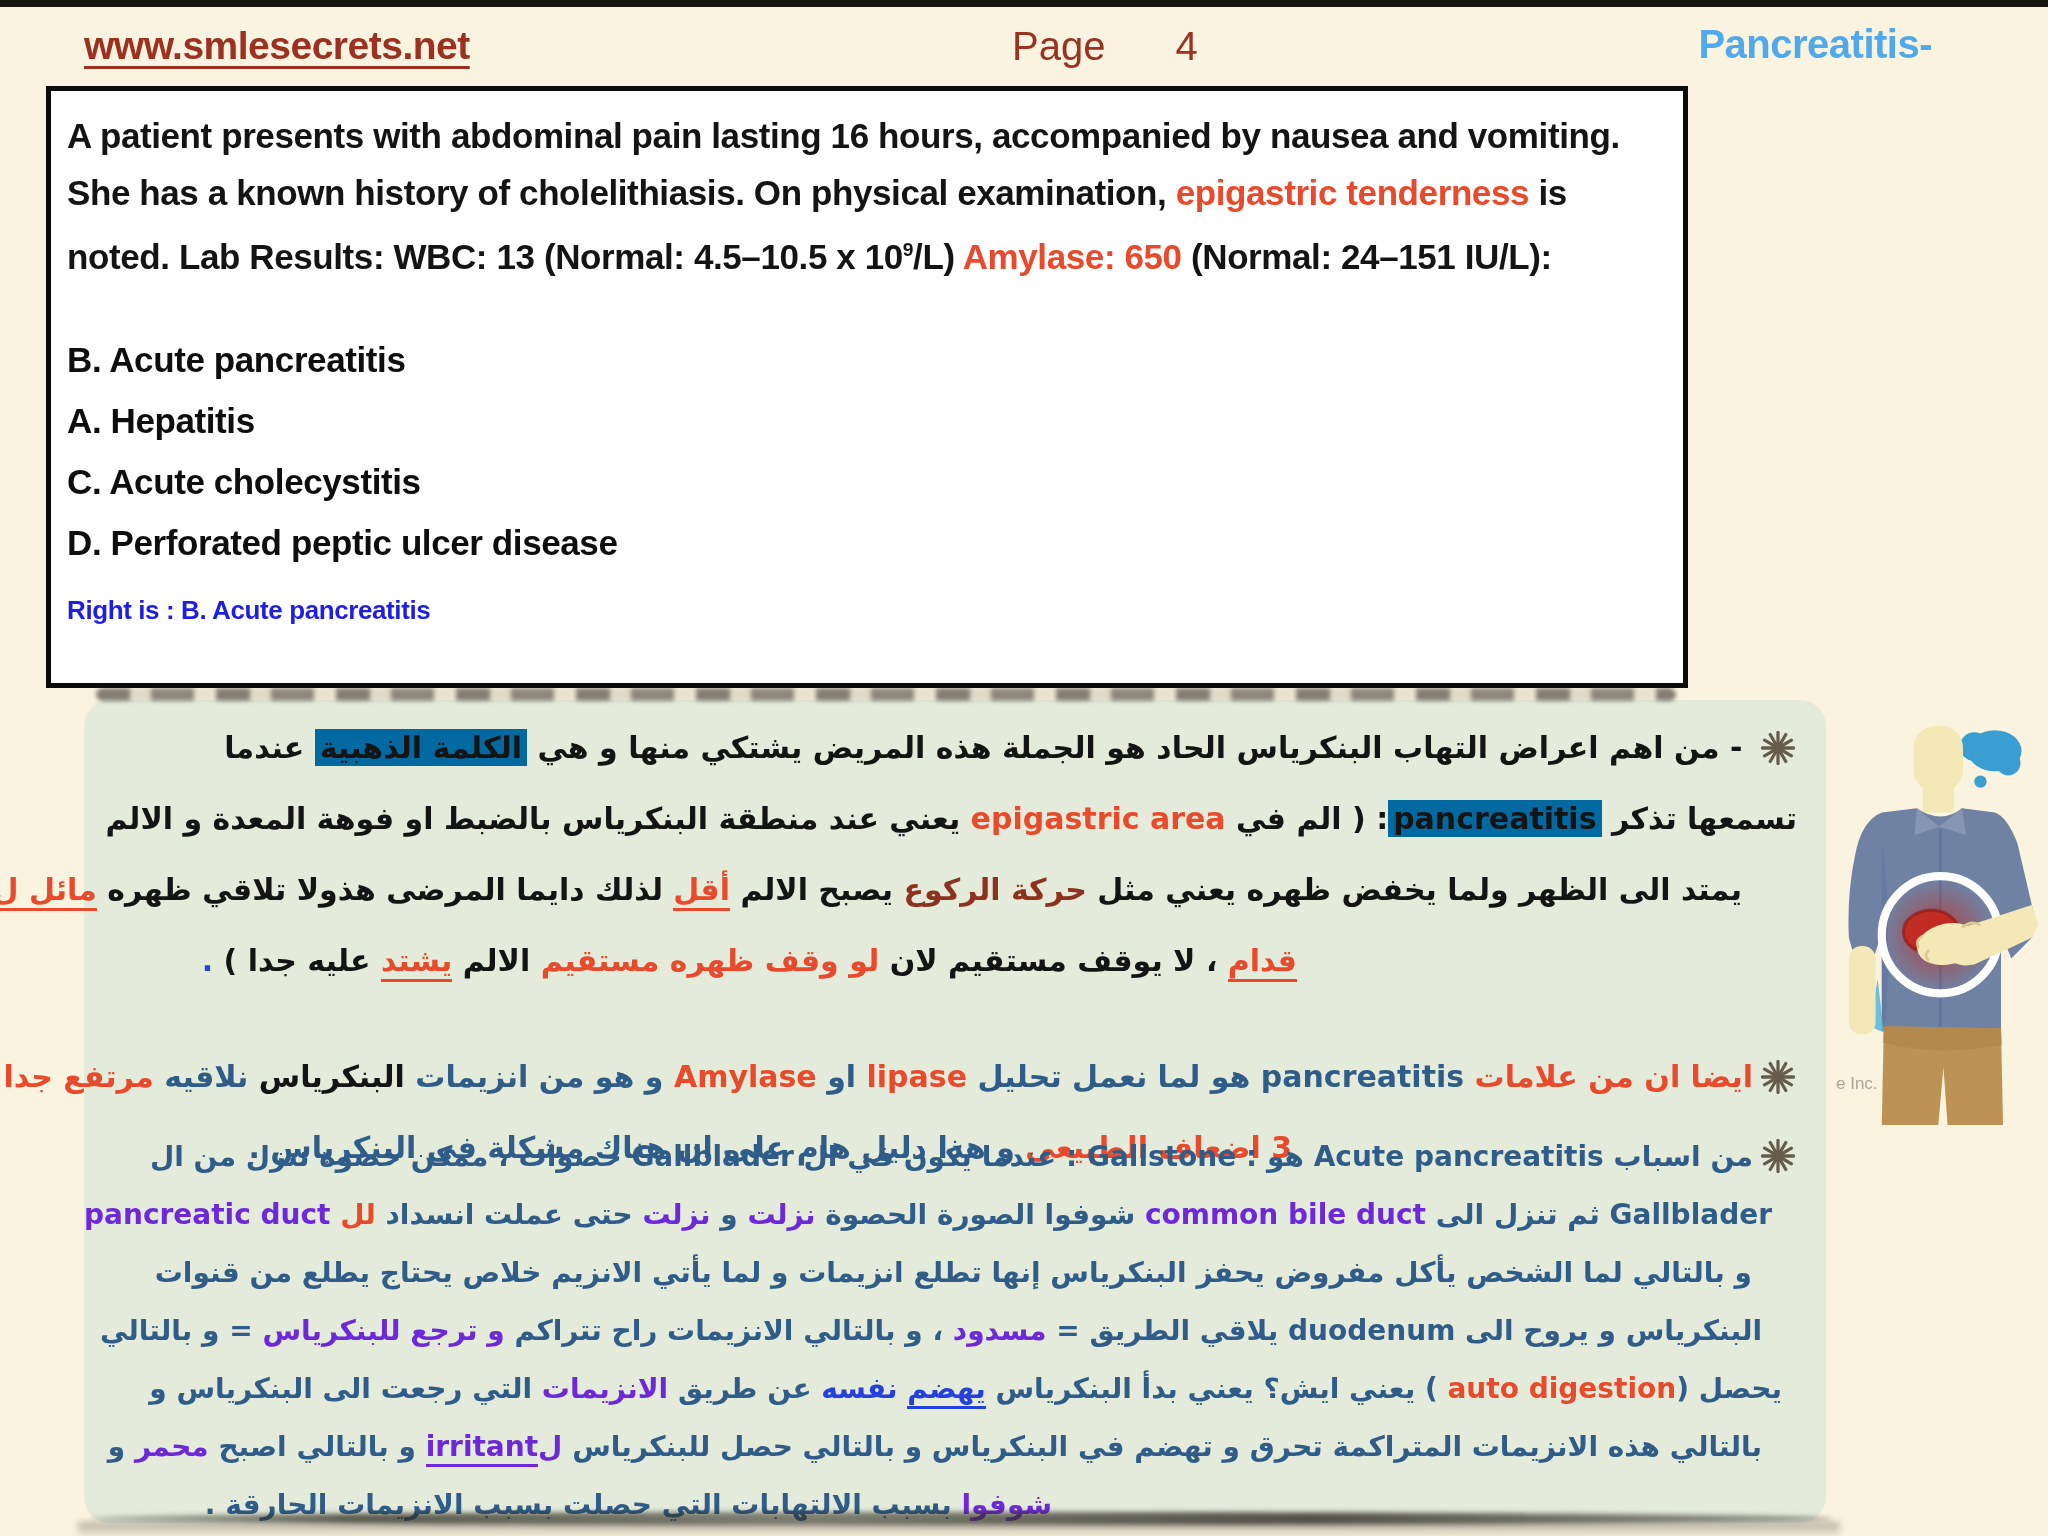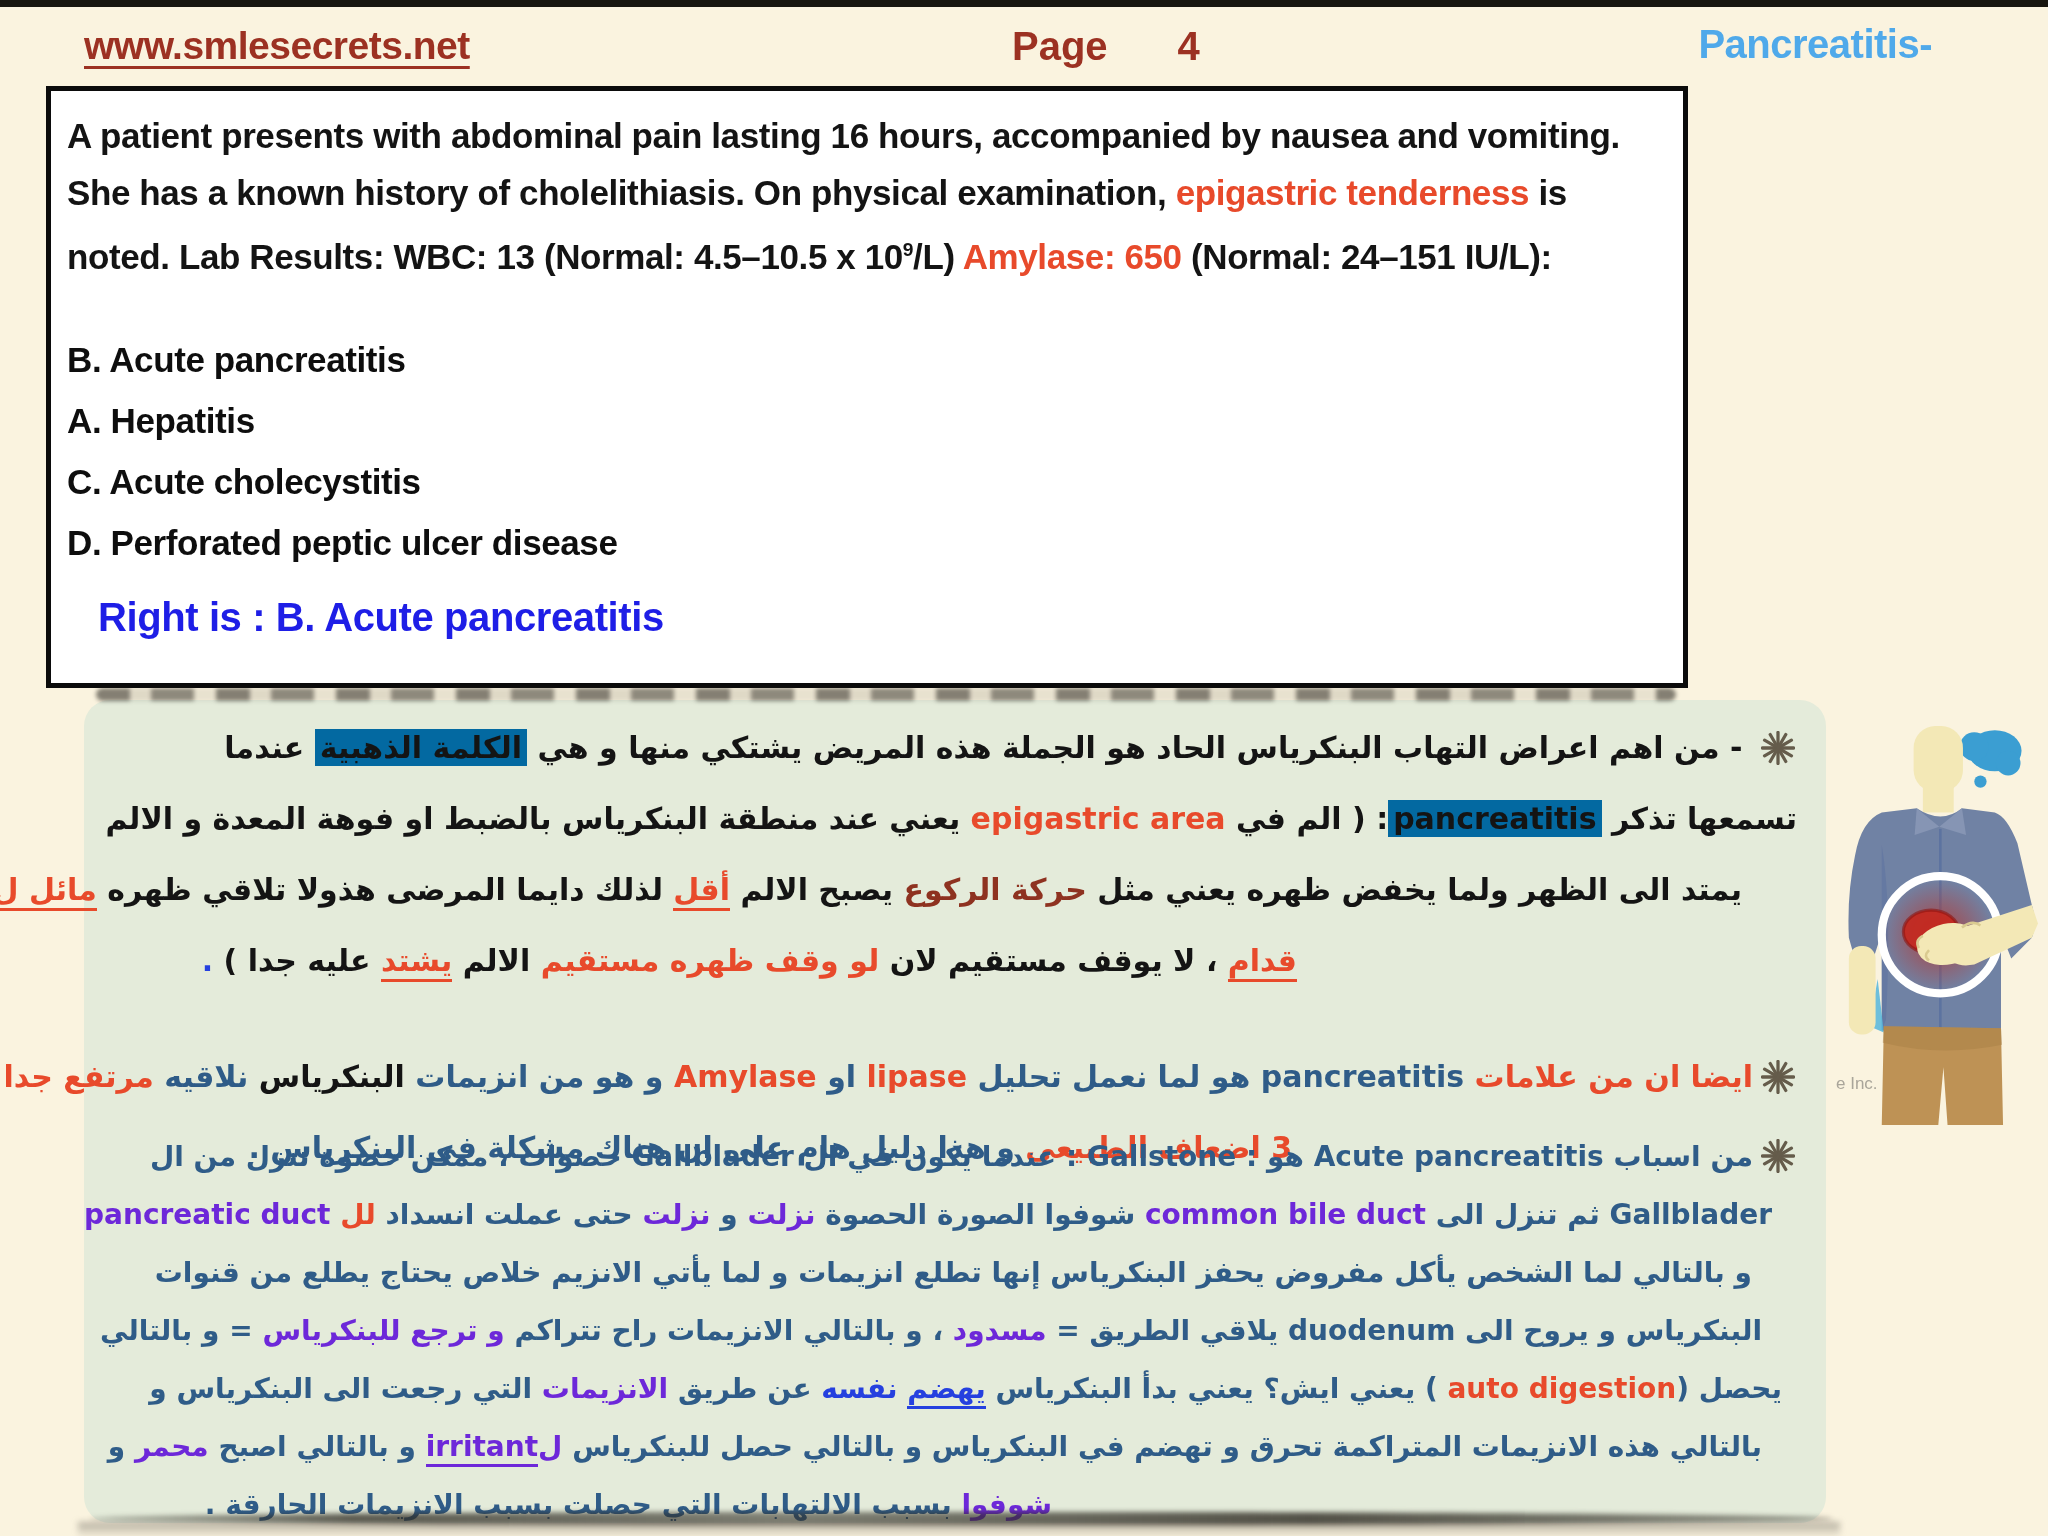--- a/index.html
+++ b/index.html
@@ -4,30 +4,30 @@
 <style>
   html,body{margin:0;padding:0;}
   .page{position:relative;width:2048px;height:1536px;background:#FAF3DF;overflow:hidden;
         font-family:"Liberation Sans",sans-serif;}
   .top-edge{position:absolute;top:0;left:0;width:100%;height:7px;background:#17150F;}
 
   
   .site{position:absolute;left:84px;top:24px;font-size:39px;font-weight:bold;color:#9C3122;
         text-decoration:underline;text-decoration-thickness:3px;text-underline-offset:7px;
         letter-spacing:-0.5px;cursor:pointer;}
-  .page-ind{position:absolute;left:1012px;top:24px;font-size:40px;font-weight:bold;color:#9C3122;display:flex;gap:70px;}
+  .page-ind{position:absolute;left:1012px;top:24px;font-size:40px;font-weight:normal;color:#9C3122;display:flex;gap:70px;}
   .topic{position:absolute;right:116px;top:22px;font-size:40px;font-weight:bold;color:#4FA9EA;letter-spacing:-0.5px;}
 
   
   .qbox{position:absolute;left:46px;top:86px;width:1642px;height:602px;background:#FFFFFF;
         border:5px solid #0B0B0B;box-sizing:border-box;padding:16px;
         font-weight:bold;color:#0E0E0E;}
   .q-text .line{white-space:nowrap;font-size:35px;line-height:57px;letter-spacing:-0.4px;direction:ltr;text-align:left;}
   .options{margin-top:44px;font-size:35px;line-height:61px;letter-spacing:-0.4px;}
-  .answer{margin-top:22px;font-size:40px;color:#1E1EE6;letter-spacing:-0.4px;margin-left:31px;}
+  .answer{margin-top:22px;font-size:26px;color:#1E1EE6;letter-spacing:-0.4px;}
   sup{font-size:0.55em;}
 
   
   .greenbox{position:absolute;left:84px;top:700px;width:1742px;height:823px;background:#E4EBDA;border-radius:26px;}
   .ar-par{position:absolute;direction:rtl;text-align:right;font-family:"DejaVu Sans",sans-serif;
           font-weight:bold;white-space:nowrap;}
   .ar-par .line{white-space:nowrap;}
   .p1{right:251px;top:712px;font-size:30px;line-height:71px;color:#141414;}
   .p2{right:251px;top:1041px;font-size:30px;line-height:71px;}
   .p3{right:251px;top:1128px;font-size:28px;line-height:58px;}

